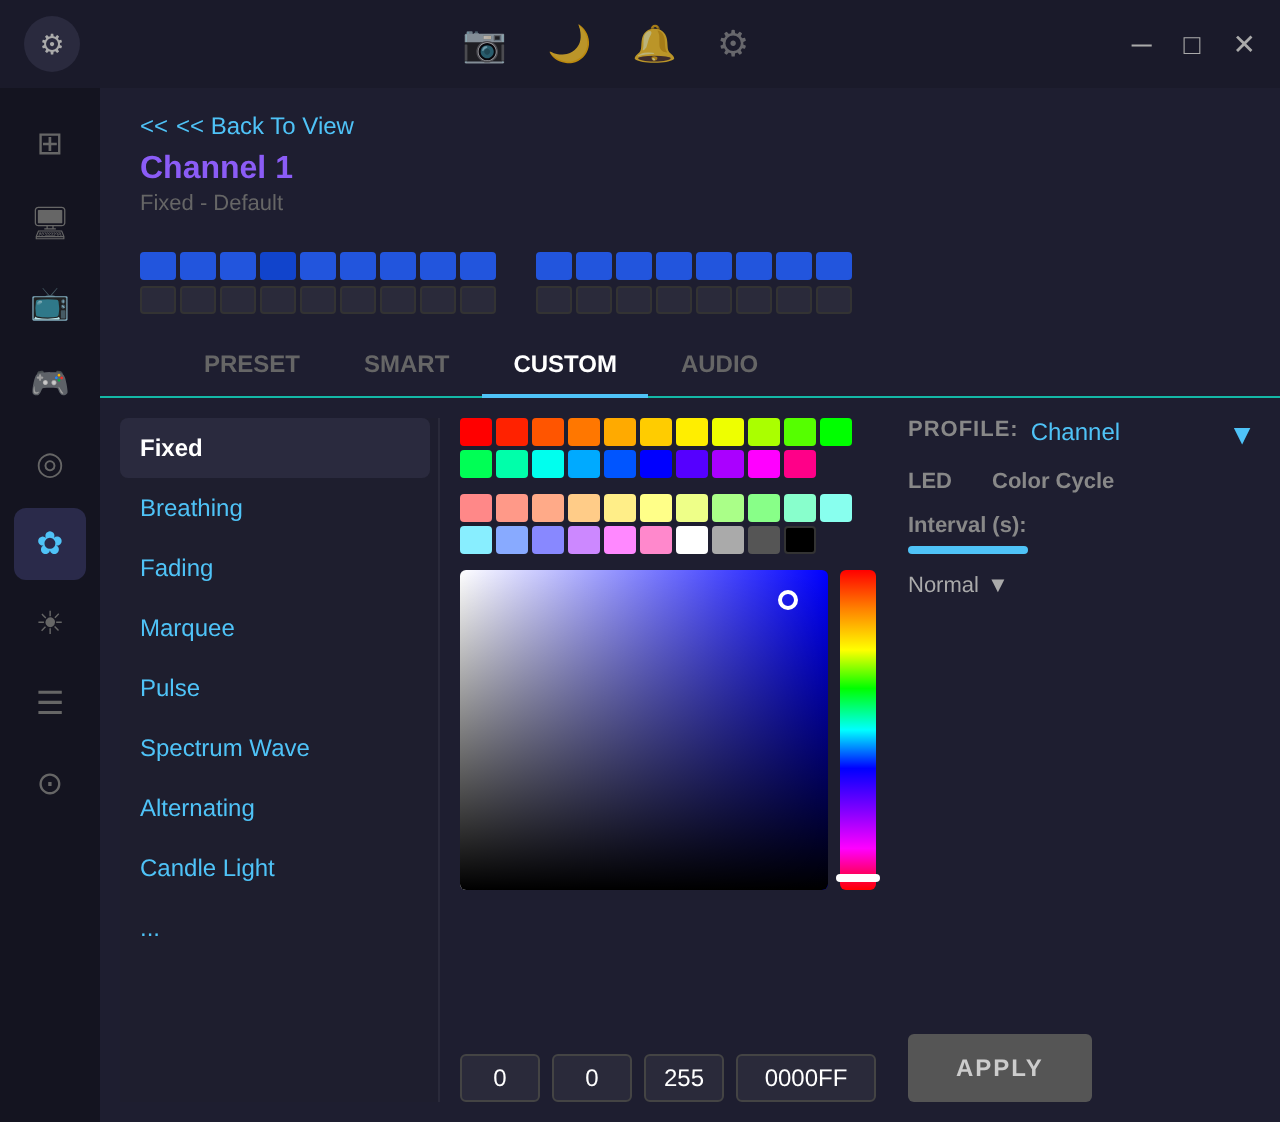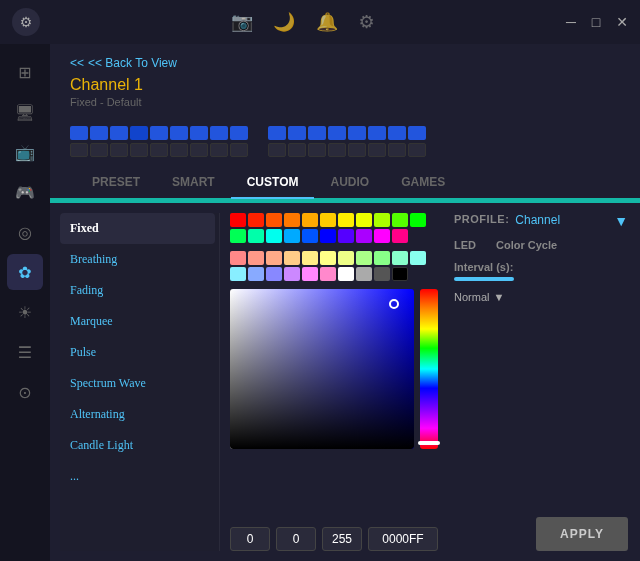--- a/index.html
+++ b/index.html
@@ -92,23 +92,23 @@
       flex-shrink: 0;
     }
     .back-link {
       color: #4fc3f7;
       font-size: 12px;
       cursor: pointer;
       display: flex; align-items: center; gap: 4px;
       margin-bottom: 6px;
     }
     .channel-title {
-      color: #eab308;
+      color: #8b5cf6;
       font-size: 16px;
-      font-weight: 400;
+      font-weight: 700;
     }
     .channel-subtitle {
       color: #666;
       font-size: 11px;
       margin-top: 2px;
     }
 
     
     .led-strips {
       padding: 10px 20px;
@@ -128,22 +128,22 @@
     .led-cell {
       width: 18px; height: 14px;
       border-radius: 2px;
     }
     .led-blue { background: #2255dd; }
     .led-empty { background: #2a2a3a; border: 1px solid #333; }
 
     
     .tabs {
       display: flex;
-      border-bottom: 5px solid #14b8a6;
-      padding: 0 26px;
+      border-bottom: 1px solid #14b8a6;
+      padding: 0 36px;
       flex-shrink: 0;
     }
     .tab {
       padding: 8px 16px;
       color: #666;
       font-size: 12px;
       font-weight: 600;
       cursor: pointer;
       border-bottom: 2px solid transparent;
       margin-bottom: -1px;
@@ -163,21 +163,20 @@
     }
 
     
     .effect-list {
       width: 160px;
       flex-shrink: 0;
       overflow-y: auto;
       background: #1e1e2e;
       border-right: 1px solid #2a2a3a;
       padding-right: 4px;
-      font-family: Liberation Serif, serif;
     }
     .effect-item {
       padding: 8px 10px;
       color: #ccc;
       font-size: 12px;
       cursor: pointer;
       border-radius: 4px;
     }
     .effect-item.active { color: #4fc3f7; }
     .effect-item.selected-bg {
@@ -344,21 +343,20 @@
     .setting-select {
       display: flex;
       align-items: center;
       gap: 4px;
       color: #aaa;
       font-size: 11px;
     }
 
     .apply-btn-row {
       display: flex;
-      justify-content: flex-end;
       margin-top: auto;
     }
     .apply-btn {
       background: #555;
       color: #ccc;
       border: none;
       padding: 10px 24px;
       font-size: 12px;
       font-weight: 700;
       letter-spacing: 1px;
@@ -467,21 +465,20 @@
             <div class="led-cell led-empty"></div>
           </div>
         </div>
       </div>
 
       <div class="tabs">
         <div class="tab">PRESET</div>
         <div class="tab">SMART</div>
         <div class="tab active">CUSTOM</div>
         <div class="tab">AUDIO</div>
-        <div class="tab">GAMES</div>
       </div>
 
       <div class="panel">
 
         <div class="effect-list">
           <div class="effect-item selected-bg">Fixed</div>
           <div class="effect-item active">Breathing</div>
           <div class="effect-item active">Fading</div>
           <div class="effect-item active">Marquee</div>
           <div class="effect-item active">Pulse</div>

